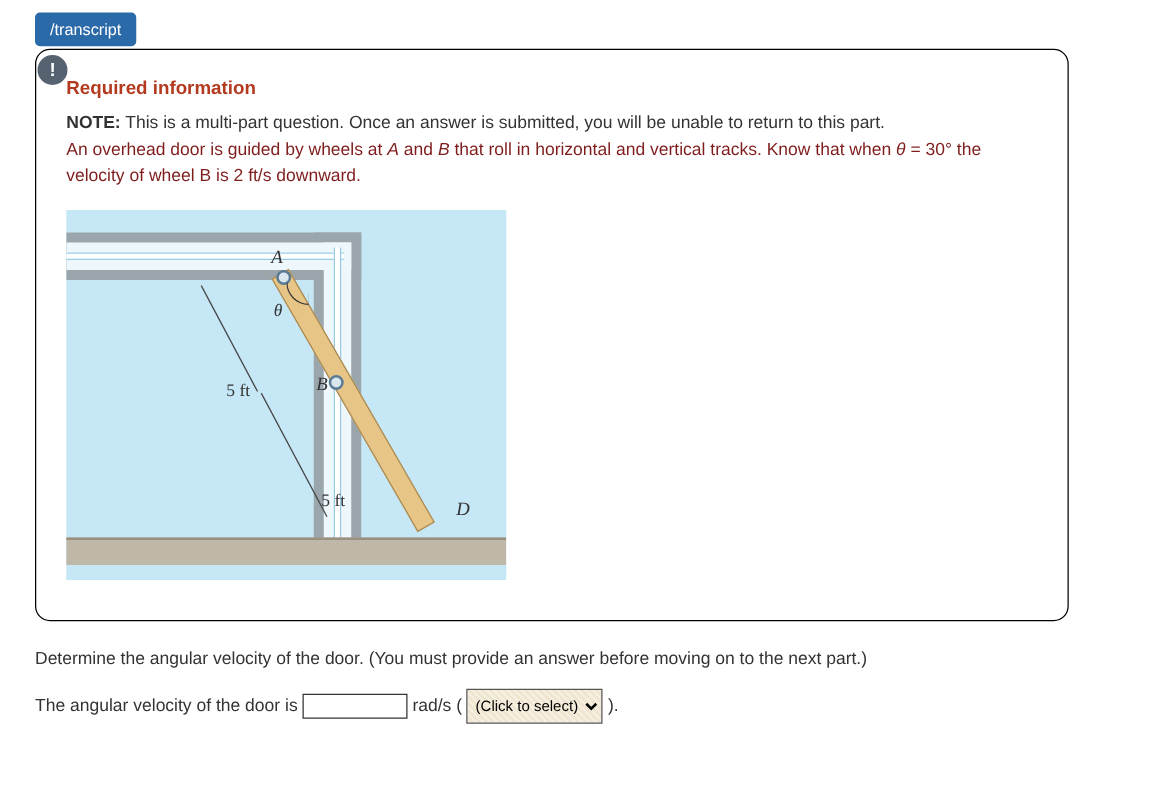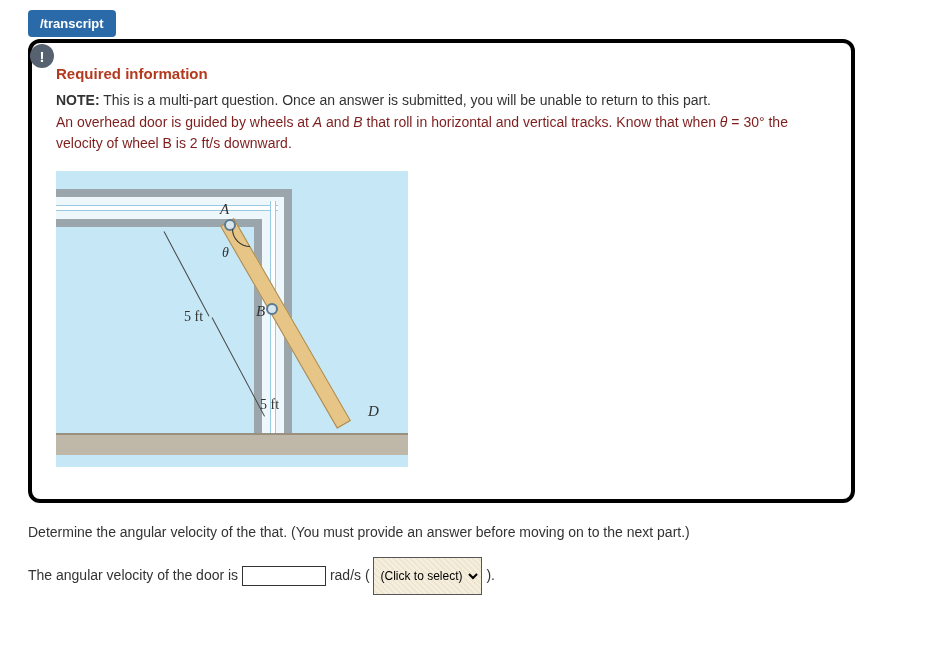--- a/index.html
+++ b/index.html
@@ -8,21 +8,21 @@
     font-size: 14px;
     color: #333;
     background: #fff;
     padding: 10px 20px 40px 20px;
     width: 939px;
   }
   .transcript-tab {
     display: inline-block;
     background: #2b6aa8;
     color: #fff;
-    font-weight: bold;
+    font-weight: normal;
     font-size: 13px;
     padding: 6px 12px;
     border-radius: 4px;
     margin-left: 8px;
     margin-bottom: 2px;
   }
   .alert-badge {
     position: absolute;
     left: 10px;
     top: 34px;
@@ -33,21 +33,21 @@
     color: #fff;
     font-weight: bold;
     display: flex;
     align-items: center;
     justify-content: center;
     font-size: 15px;
     z-index: 2;
   }
   .wrap { position: relative; }
   .info-box {
-    border: 4px solid #000000;
+    border: 1px solid #000000;
     border-radius: 12px;
     padding: 22px 36px 32px 24px;
     margin-left: 8px;
     margin-right: 64px;
   }
   .req-title {
     color: #b33a1e;
     font-weight: bold;
     font-size: 15px;
     margin-bottom: 8px;
@@ -126,21 +126,21 @@
     border: 1px solid #333;
     font-size: 13px;
     padding: 1px 3px;
     vertical-align: baseline;
   }
   .sel {
     font-size: 12px;
     border: 1px solid #555;
     background: repeating-linear-gradient(45deg,#f6efe0,#f6efe0 2px,#efe6d2 2px,#efe6d2 4px);
     padding: 1px 2px;
-    height: 38px;
+    height: 28px;
     vertical-align: baseline;
   }
 </style>
 </head>
 <body>
 
 <div class="wrap">
   <div class="transcript-tab">/transcript</div>
   <div class="alert-badge">!</div>
 
@@ -171,21 +171,21 @@
       <div class="lblA">A</div>
       <div class="lblB">B</div>
       <div class="lblD">D</div>
       <div class="lblTheta">θ</div>
       <div class="dim1">5 ft</div>
       <div class="dim2">5 ft</div>
     </div>
   </div>
 
   <div class="question-area">
-    <div>Determine the angular velocity of the that. (You must provide an answer before moving on to the next part.)</div>
+    <div>Determine the angular velocity of the door. (You must provide an answer before moving on to the next part.)</div>
     <div class="answer-row">
       <span>The angular velocity of the door is </span>
       <input type="text" class="num-input" style="">
       <span> rad/s ( </span>
       <select class="sel">
         <option>(Click to select)</option>
       </select>
       <span> ).</span>
     </div>
   </div>

